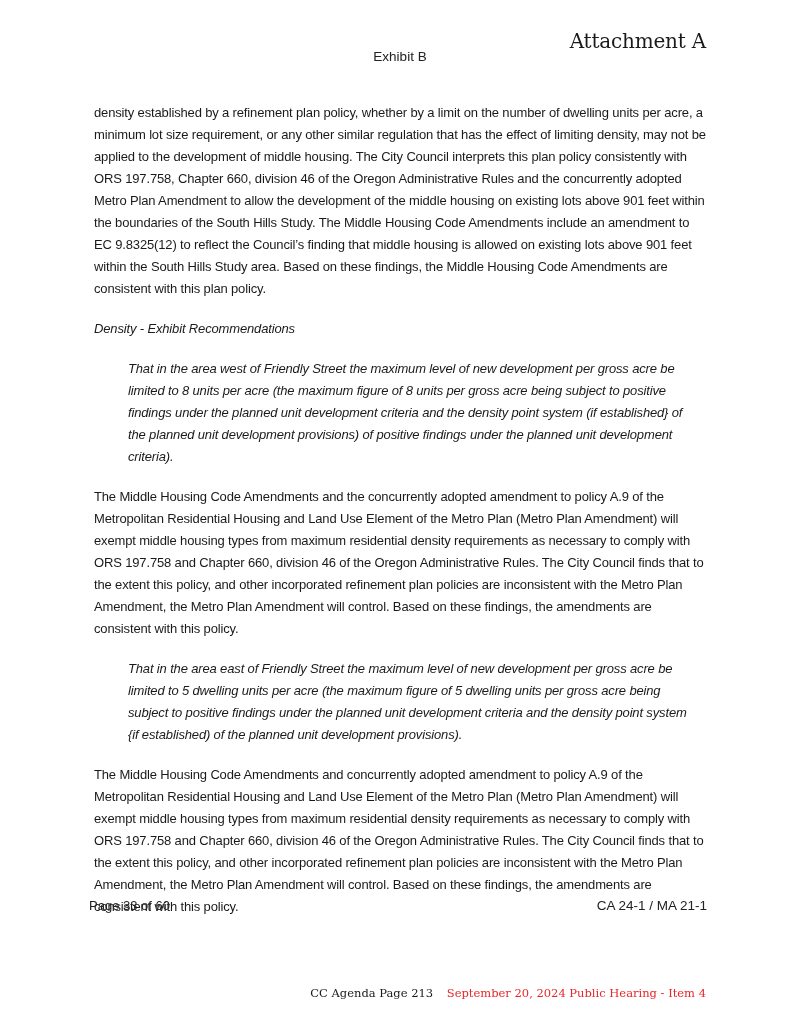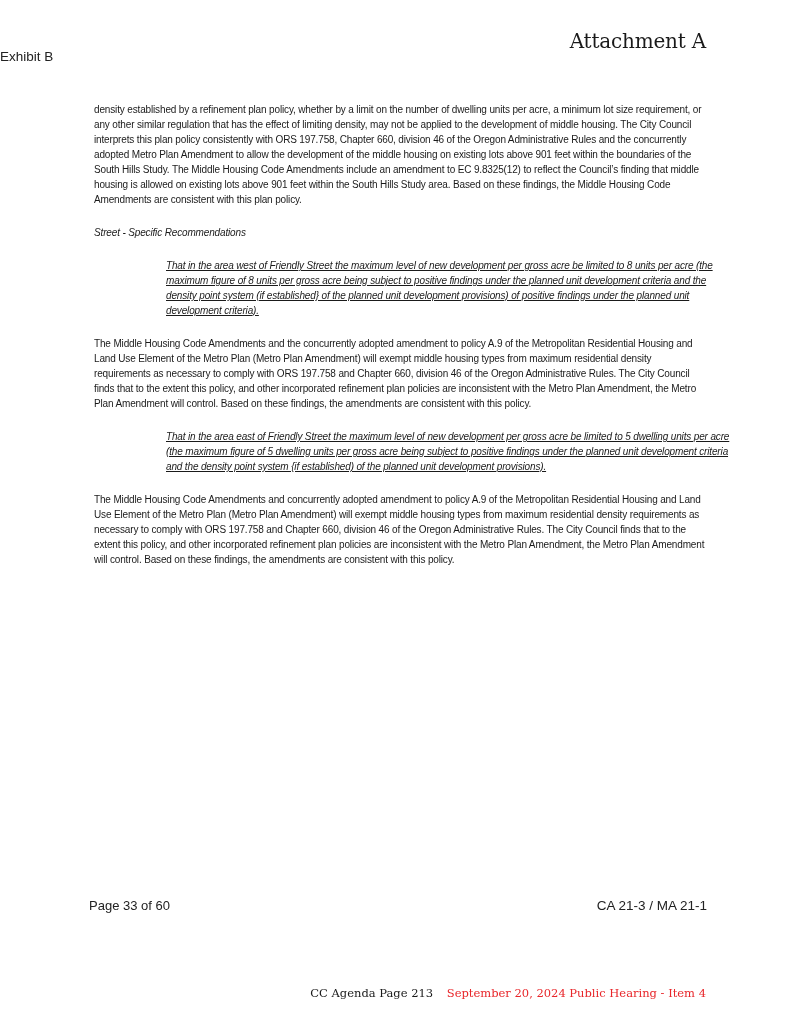--- a/index.html
+++ b/index.html
@@ -1,47 +1,47 @@
 <!DOCTYPE html>
 <html><head>
 <meta charset="utf-8">
 <style>
   html, body { margin: 0; padding: 0; background: #ffffff; }
   body { width: 800px; height: 1035px; position: relative; overflow: hidden;
          font-family: "Liberation Sans", sans-serif; color: #1a1a1a; }
   .attachment { position: absolute; top: 29px; right: 94px; font-family: "DejaVu Serif", serif;
                 font-size: 20px; color: #1a1a1a; letter-spacing: -0.2px; }
-  .exhibit { position: absolute; top: 49px; left: 0; width: 800px; 
+  .exhibit { position: absolute; top: 49px; left: 0; width: 800px; text-align: center;
              font-size: 13.5px; color: #222; }
   .content { position: absolute; top: 102px; left: 94px; width: 616px; }
-  p { margin: 0; font-size: 10px; line-height: 15px; letter-spacing: -0.15px; }
+  p { margin: 0; font-size: 13px; line-height: 22px; letter-spacing: -0.15px; }
   p.body { margin-bottom: 18px; }
   p.subhead { font-style: italic; margin-bottom: 18px; }
-  p.quote { font-style: italic; margin-left: 72px; margin-bottom: 18px; width: 565px; text-decoration: underline; }
+  p.quote { font-style: italic; margin-left: 34px; margin-bottom: 18px; width: 565px; }
   .footer-left { position: absolute; top: 898px; left: 89px; font-size: 13px; color: #222; }
   .footer-right { position: absolute; top: 898px; right: 93px; font-size: 13.5px; color: #222; }
   .stamp { position: absolute; top: 986px; right: 94px; font-family: "DejaVu Serif", serif;
            font-size: 11.5px; white-space: nowrap; }
   .stamp .agenda { color: #1a1a1a; margin-right: 10px; }
   .stamp .hearing { color: #e8262a; }
 </style>
 </head>
 <body>
 
 <div class="attachment">Attachment A</div>
 <div class="exhibit">Exhibit B</div>
 
 <div class="content">
   <p class="body">density established by a refinement plan policy, whether by a limit on the number of dwelling units per acre, a minimum lot size requirement, or any other similar regulation that has the effect of limiting density, may not be applied to the development of middle housing.  The City Council interprets this plan policy consistently with ORS 197.758, Chapter 660, division 46 of the Oregon Administrative Rules and the concurrently adopted Metro Plan Amendment to allow the development of the middle housing on existing lots above 901 feet within the boundaries of the South Hills Study.  The Middle Housing Code Amendments include an amendment to EC 9.8325(12) to reflect the Council’s finding that middle housing is allowed on existing lots above 901 feet within the South Hills Study area. Based on these findings, the Middle Housing Code Amendments are consistent with this plan policy.</p>
-  <p class="subhead">Street - Specific Recommendations</p>
+  <p class="subhead">Density - Exhibit Recommendations</p>
   <p class="quote">That in the area west of Friendly Street the maximum level of new development per gross acre be limited to 8 units per acre (the maximum figure of 8 units per gross acre being subject to positive findings under the planned unit development criteria and the density point system (if established} of the planned unit development provisions) of positive findings under the planned unit development criteria).</p>
   <p class="body">The Middle Housing Code Amendments and the concurrently adopted amendment to policy A.9 of the Metropolitan Residential Housing and Land Use Element of the Metro Plan (Metro Plan Amendment) will exempt middle housing types from maximum residential density requirements as necessary to comply with ORS 197.758 and Chapter 660, division 46 of the Oregon Administrative Rules.  The City Council finds that to the extent this policy, and other incorporated refinement plan policies are inconsistent with the Metro Plan Amendment, the Metro Plan Amendment will control. Based on these findings, the amendments are consistent with this policy.</p>
   <p class="quote">That in the area east of Friendly Street the maximum level of new development per gross acre be limited to 5 dwelling units per acre (the maximum figure of 5 dwelling units per gross acre being subject to positive findings under the planned unit development criteria and the density point system {if established) of the planned unit development provisions).</p>
   <p class="body">The Middle Housing Code Amendments and concurrently adopted amendment to policy A.9 of the Metropolitan Residential Housing and Land Use Element of the Metro Plan (Metro Plan Amendment) will exempt middle housing types from maximum residential density requirements as necessary to comply with ORS 197.758 and Chapter 660, division 46 of the Oregon Administrative Rules.  The City Council finds that to the extent this policy, and other incorporated refinement plan policies are inconsistent with the Metro Plan Amendment, the Metro Plan Amendment will control. Based on these findings, the amendments are consistent with this policy.</p>
 </div>
 
 <div class="footer-left">Page 33 of 60</div>
-<div class="footer-right">CA 21-3 / MA 21-1</div>
+<div class="footer-right">CA 24-1 / MA 21-1</div>
 
 <div class="stamp">
   <span class="agenda">CC Agenda Page 213</span>
   <span class="hearing" style="color: rgb(232, 38, 42);">September 20, 2024 Public Hearing - Item 4</span>
 </div>
 
 </body></html>

